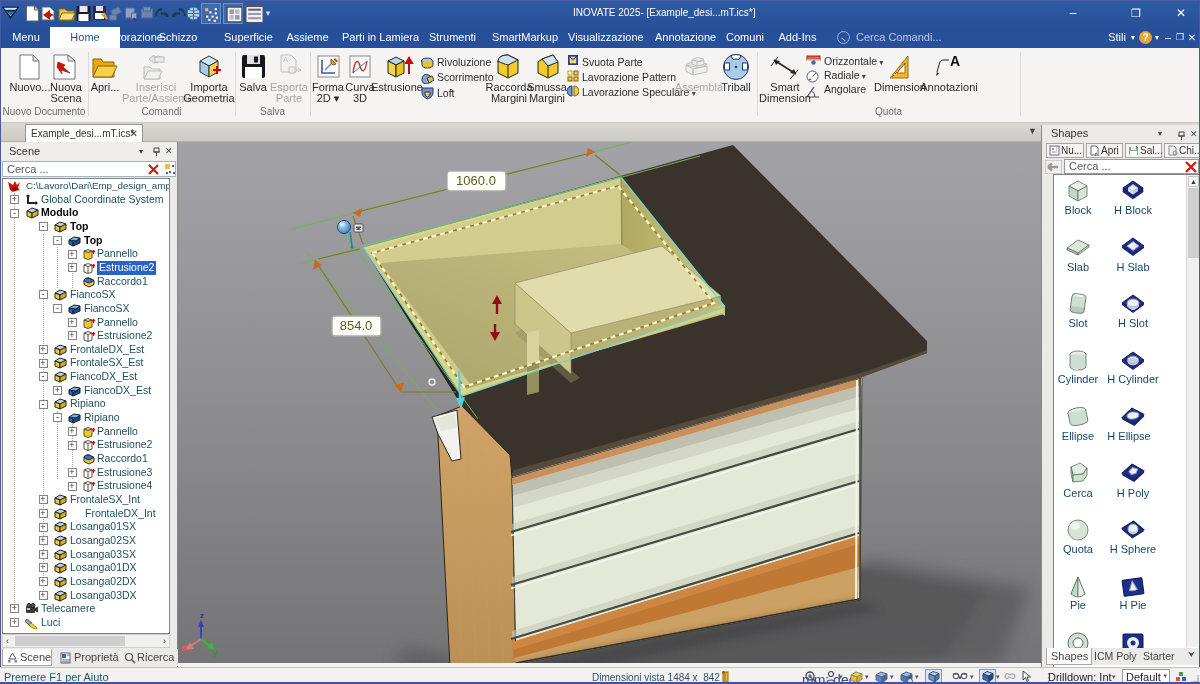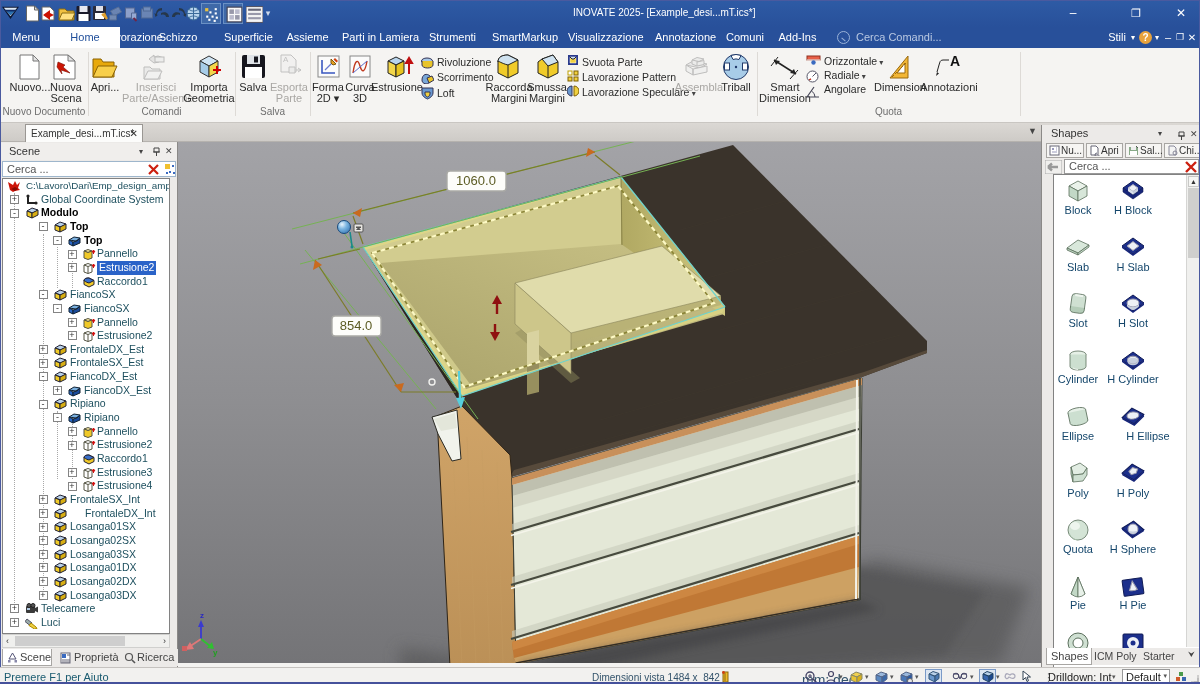--- a/index.html
+++ b/index.html
@@ -1032,28 +1032,28 @@
         </svg>
       <div class="shp-label" style="left:-11px;top:198px">Cylinder</div>
       <div class="shp-label" style="left:44px;top:198px">H Cylinder</div>
       <svg class="shp-ico" style="left:11px;top:229px" width="26" height="26" viewBox="0 0 26 26">
           <use href="#s-ell"></use>
         </svg>
       <svg class="shp-ico" style="left:66px;top:229px" width="26" height="26" viewBox="0 0 26 26">
           <use href="#s-hell"></use>
         </svg>
       <div class="shp-label" style="left:-11px;top:255px">Ellipse</div>
-      <div class="shp-label" style="left:59px;top:255px">H Ellipse</div>
+      <div class="shp-label" style="left:40px;top:255px">H Ellipse</div>
       <svg class="shp-ico" style="left:11px;top:285px" width="26" height="26" viewBox="0 0 26 26">
           <use href="#s-pol"></use>
         </svg>
       <svg class="shp-ico" style="left:66px;top:285px" width="26" height="26" viewBox="0 0 26 26">
           <use href="#s-hpol"></use>
         </svg>
-      <div class="shp-label" style="left:-11px;top:312px">Poly</div>
+      <div class="shp-label" style="left:-11px;top:312px">Cerca</div>
       <div class="shp-label" style="left:44px;top:312px">H Poly</div>
       <svg class="shp-ico" style="left:11px;top:342px" width="26" height="26" viewBox="0 0 26 26">
           <use href="#s-sph"></use>
         </svg>
       <svg class="shp-ico" style="left:66px;top:342px" width="26" height="26" viewBox="0 0 26 26">
           <use href="#s-hsph"></use>
         </svg>
       <div class="shp-label" style="left:-11px;top:368px">Quota</div>
       <div class="shp-label" style="left:44px;top:368px">H Sphere</div>
       <svg class="shp-ico" style="left:11px;top:399px" width="26" height="26" viewBox="0 0 26 26">

